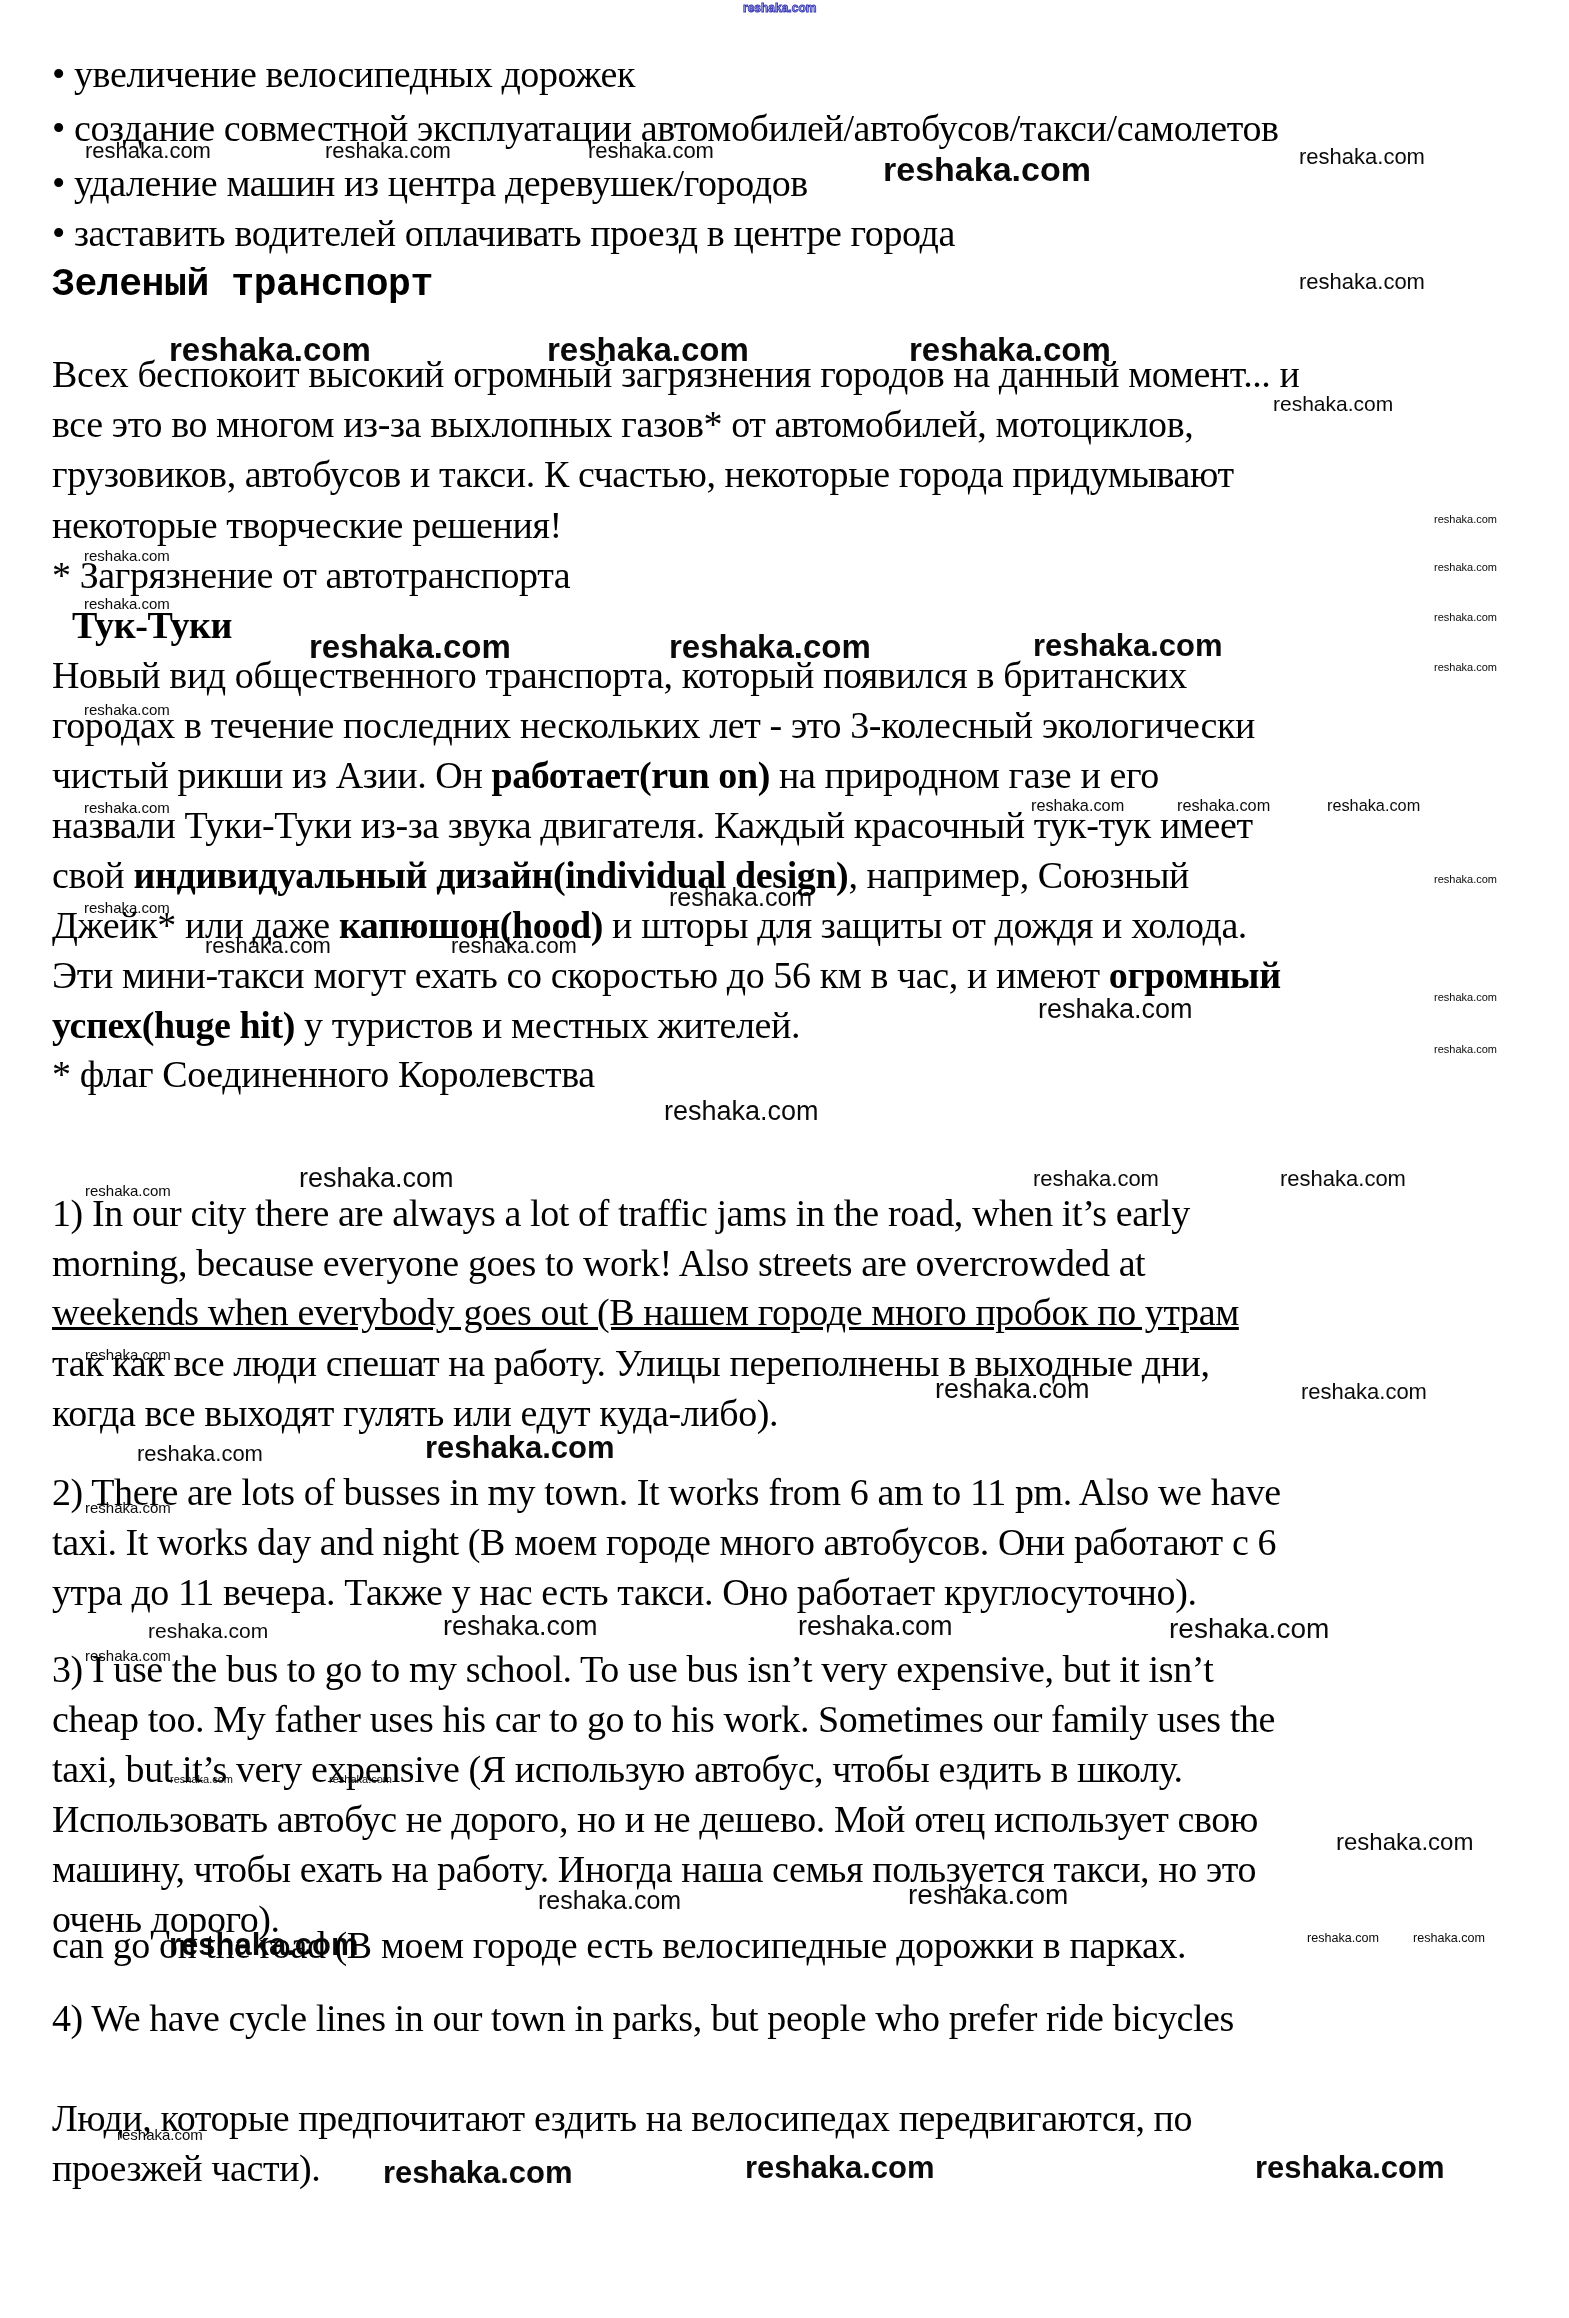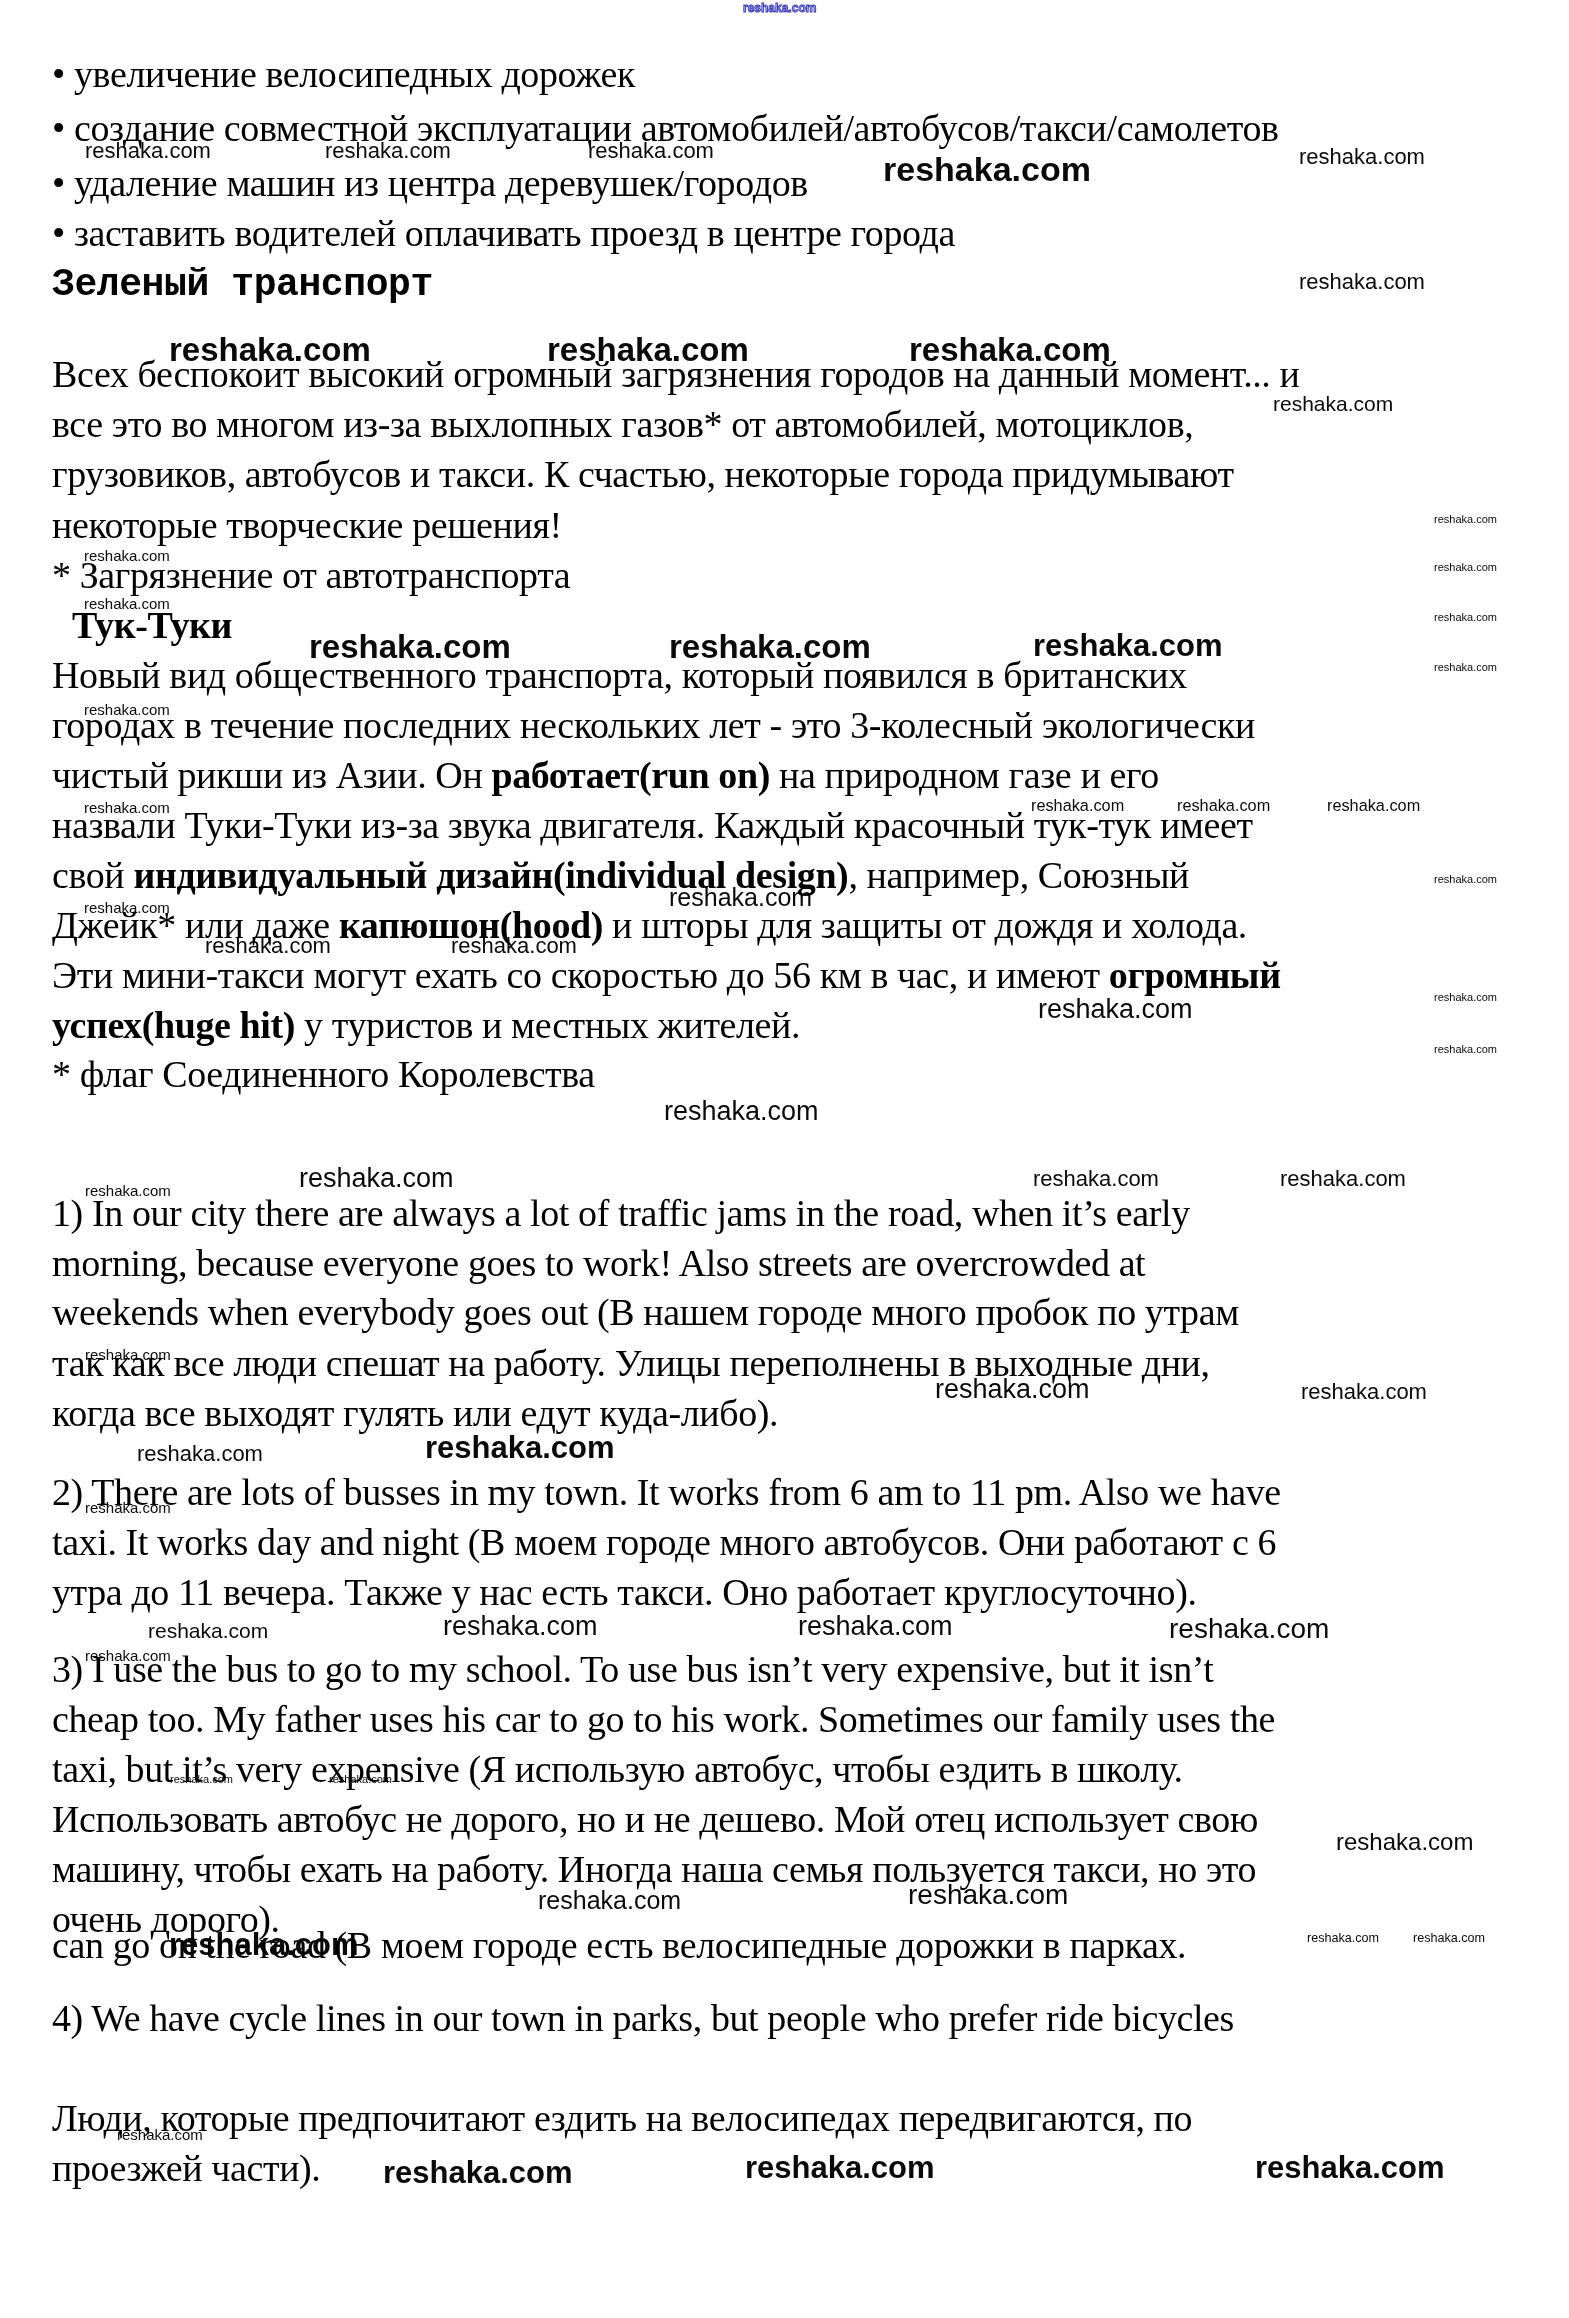--- a/index.html
+++ b/index.html
@@ -118,21 +118,21 @@
       <div class="tline" style="top: 706px; left: 52px;"><span>городах в течение последних нескольких лет - это 3-колесный экологически</span></div>
       <div class="tline" style="top: 756px; left: 52px;"><span>чистый рикши из Азии. Он </span><span class="b">работает(run on)</span><span> на природном газе и его</span></div>
       <div class="tline" style="top: 806px; left: 52px;"><span>назвали Туки-Туки из-за звука двигателя. Каждый красочный тук-тук имеет</span></div>
       <div class="tline" style="top: 856px; left: 52px;"><span>свой </span><span class="b">индивидуальный дизайн(individual design)</span><span>, например, Союзный</span></div>
       <div class="tline" style="top: 906px; left: 52px;"><span>Джейк* или даже </span><span class="b">капюшон(hood)</span><span> и шторы для защиты от дождя и холода.</span></div>
       <div class="tline" style="top: 956px; left: 52px; text-align: right;"><span>Эти мини-такси могут ехать со скоростью до 56 км в час, и имеют </span><span class="b">огромный</span></div>
       <div class="tline" style="top: 1006px; left: 52px;"><span class="b">успех(huge hit)</span><span> у туристов и местных жителей.</span></div>
       <div class="tline" style="top: 1055px; left: 52px;"><span>* флаг Соединенного Королевства</span></div>
       <div class="tline" style="top: 1194px; left: 52px;"><span>1) In our city there are always a lot of traffic jams in the road, when it’s early</span></div>
       <div class="tline" style="top: 1244px; left: 52px;"><span>morning, because everyone goes to work! Also streets are overcrowded at</span></div>
-      <div class="tline" style="top: 1293px; left: 52px;"><span>weekends when everybody goes out (В нашем городе много пробок по утрам</span></div>
+      <div class="tline" style="top: 1293px; left: 52px; text-decoration: underline;"><span>weekends when everybody goes out (В нашем городе много пробок по утрам</span></div>
       <div class="tline" style="top: 1344px; left: 52px;"><span>так как все люди спешат на работу. Улицы переполнены в выходные дни,</span></div>
       <div class="tline" style="top: 1394px; left: 52px;"><span>когда все выходят гулять или едут куда-либо).</span></div>
       <div class="tline" style="top: 1473px; left: 52px;"><span>2) There are lots of busses in my town. It works from 6 am to 11 pm. Also we have</span></div>
       <div class="tline" style="top: 1523px; left: 52px;"><span>taxi. It works day and night (В моем городе много автобусов. Они работают с 6</span></div>
       <div class="tline" style="top: 1573px; left: 52px;"><span>утра до 11 вечера. Также у нас есть такси. Оно работает круглосуточно).</span></div>
       <div class="tline" style="top: 1650px; left: 52px;"><span>3) I use the bus to go to my school. To use bus isn’t very expensive, but it isn’t</span></div>
       <div class="tline" style="top: 1700px; left: 52px;"><span>cheap too. My father uses his car to go to his work. Sometimes our family uses the</span></div>
       <div class="tline" style="top: 1750px; left: 52px;"><span>taxi, but it’s very expensive (Я использую автобус, чтобы ездить в школу.</span></div>
       <div class="tline" style="top: 1800px; left: 52px;"><span>Использовать автобус не дорого, но и не дешево. Мой отец использует свою</span></div>
       <div class="tline" style="top: 1850px; left: 52px;"><span>машину, чтобы ехать на работу. Иногда наша семья пользуется такси, но это</span></div>

